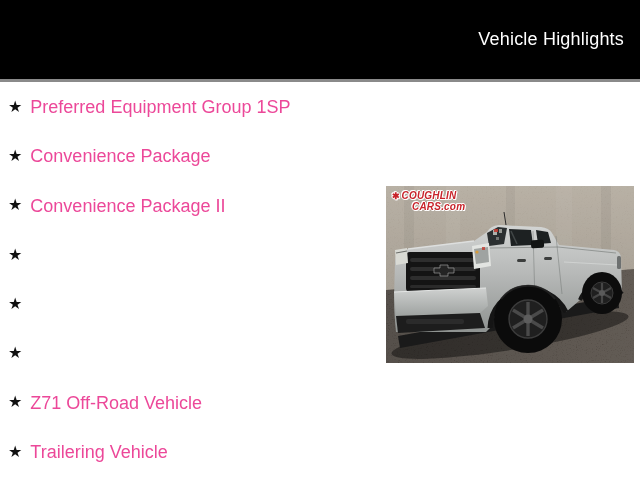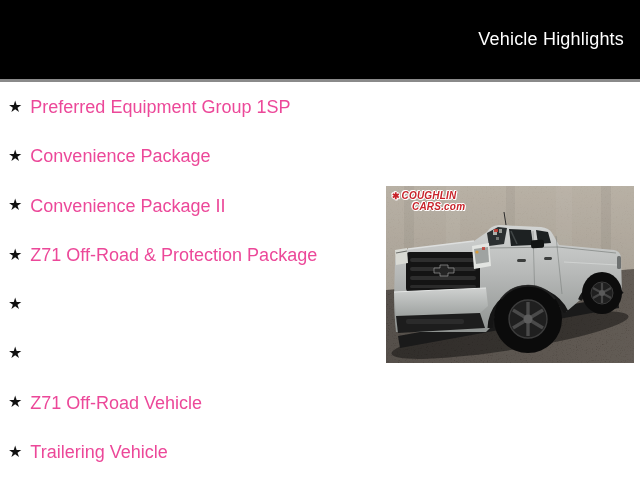--- a/index.html
+++ b/index.html
@@ -67,21 +67,20 @@
         <span class="hl-label">Convenience Package</span>
       </div>
 
       <div class="hl-item">
         <span class="hl-bullet">★</span>
         <span class="hl-label">Convenience Package II</span>
       </div>
 
       <div class="hl-item">
         <span class="hl-bullet">★</span>
-        <span class="hl-label">Z71 Off-Road &amp; Protection Package</span>
       </div>
 
       <div class="hl-item">
         <span class="hl-bullet">★</span>
       </div>
 
       <div class="hl-item">
         <span class="hl-bullet">★</span>
       </div>
 

